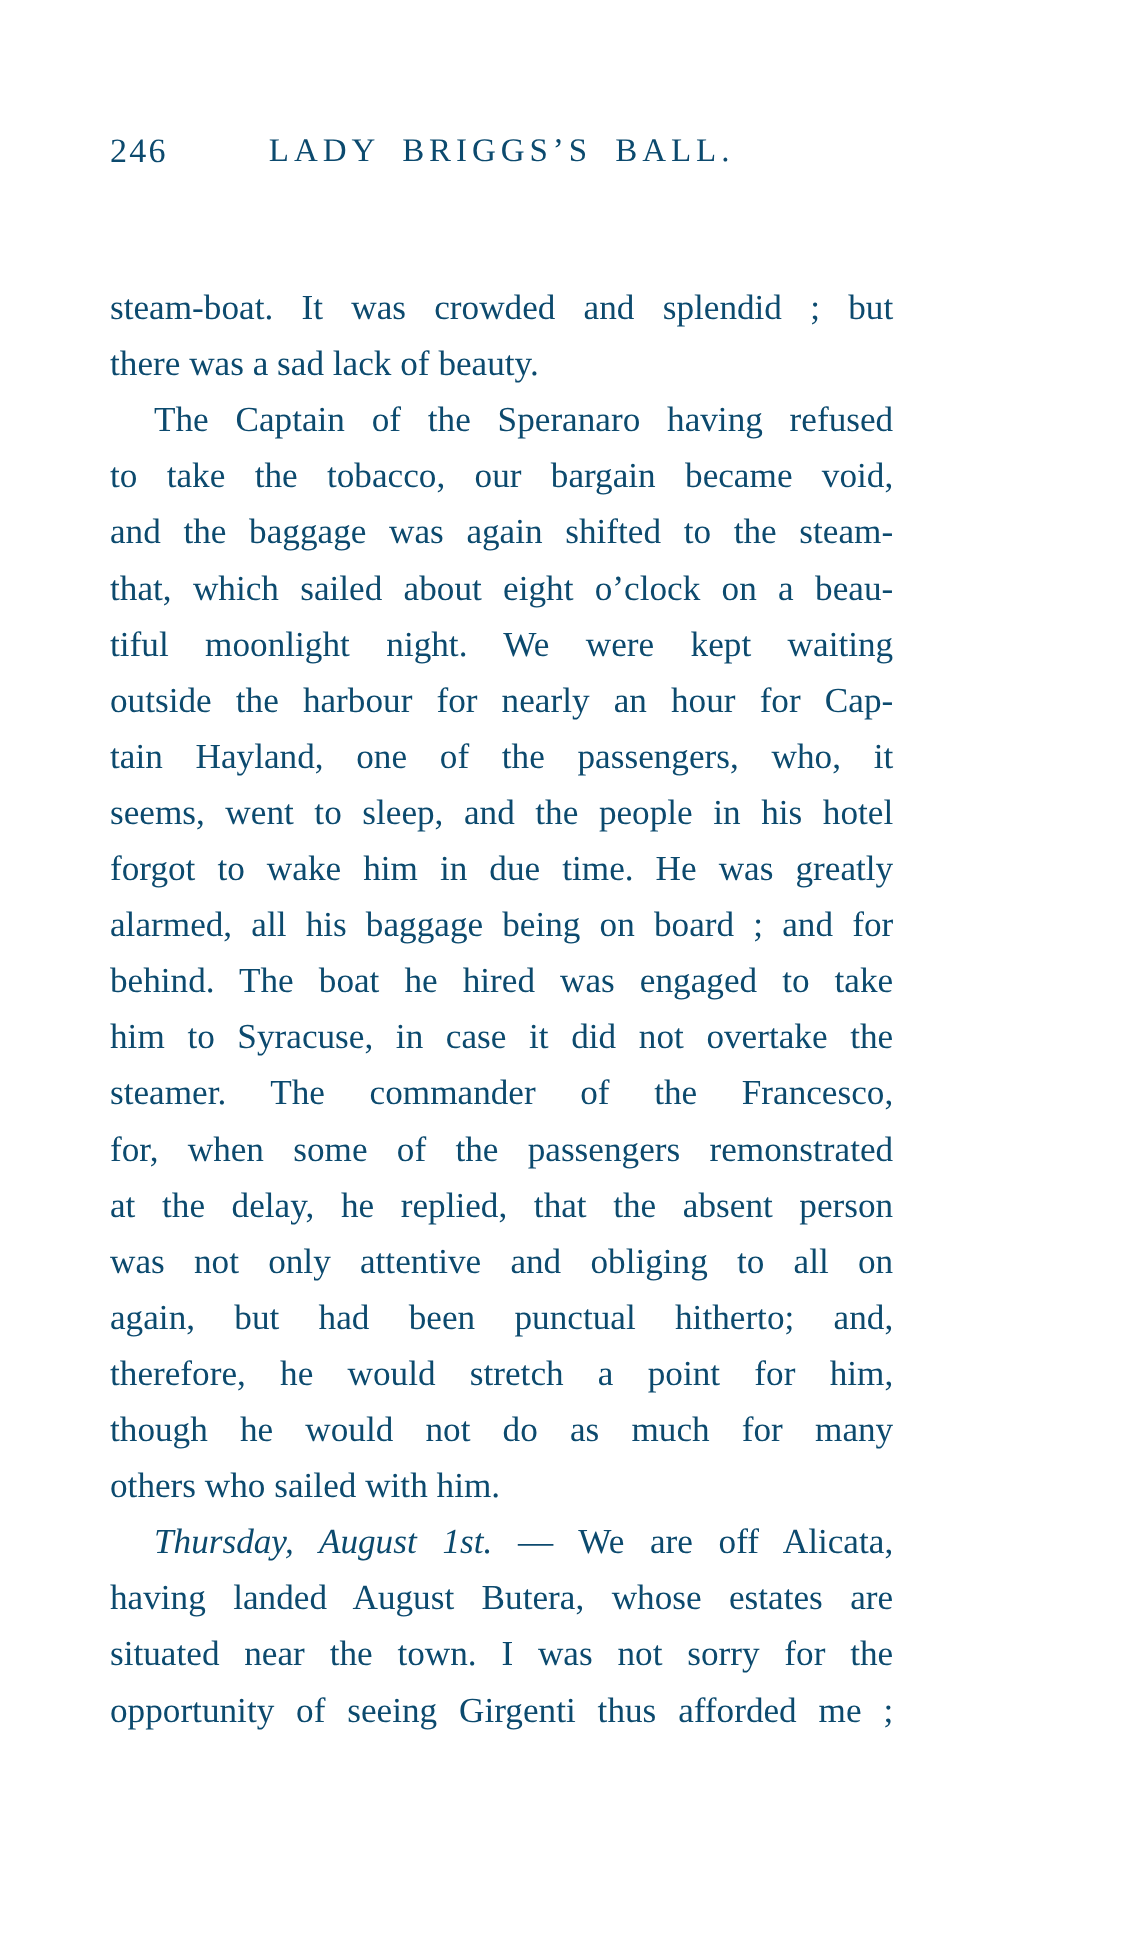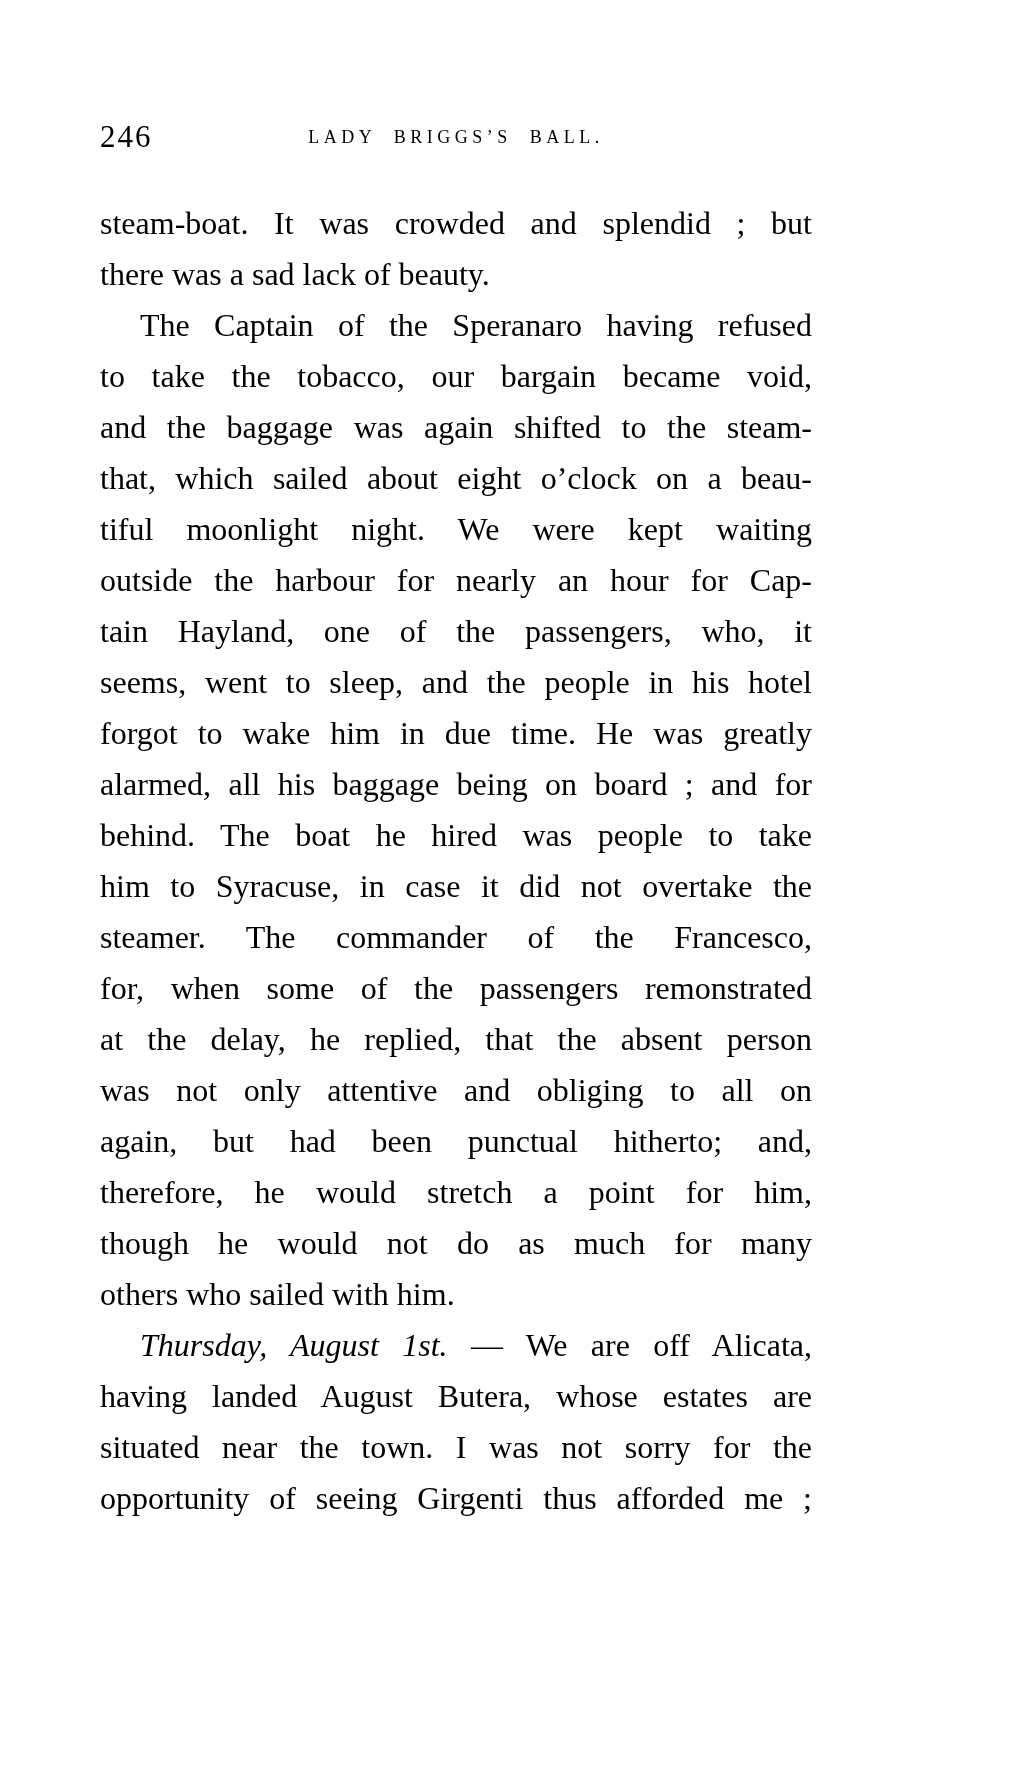--- a/index.html
+++ b/index.html
@@ -4,21 +4,21 @@
 <style>
   html, body { margin: 0; padding: 0; }
   body { background: #ffffff; }
   .page {
     position: relative;
     width: 1025px;
     height: 1775px;
     background: #ffffff;
     overflow: hidden;
     font-family: "Liberation Serif", "DejaVu Serif", serif;
-    color: #000000;
+    color: #0c4a6e;
   }
   .text-block {
     position: absolute;
     left: 100px;
     top: 118px;
     width: 712px;
   }
   .page-header {
     position: relative;
     height: 38px;
@@ -28,28 +28,28 @@
   }
   .page-number {
     position: absolute;
     left: 0;
     top: 0;
     font-size: 31px;
     line-height: 38px;
     letter-spacing: 2px;
   }
   .running-title {
-    font-size: 18px;
+    font-size: 30px;
     line-height: 38px;
     letter-spacing: 4.5px;
     word-spacing: 9px;
     white-space: nowrap;
   }
   .body-lines {
-    margin-top: 42px;
+    margin-top: 98px;
   }
   .line {
     font-size: 32px;
     line-height: 51px;
     height: 51px;
     text-align: justify;
     text-align-last: justify;
     overflow: visible;
   }
   .line.par-last {
@@ -78,21 +78,21 @@
       <div class="line indent">The Captain of the Speranaro having refused</div>
       <div class="line">to take the tobacco, our bargain became void,</div>
       <div class="line">and the baggage was again shifted to the steam-</div>
       <div class="line">that, which sailed about eight o’clock on a beau-</div>
       <div class="line">tiful moonlight night.  We were kept waiting</div>
       <div class="line">outside the harbour for nearly an hour for Cap-</div>
       <div class="line">tain Hayland, one of the passengers, who, it</div>
       <div class="line">seems, went to sleep, and the people in his hotel</div>
       <div class="line">forgot to wake him in due time.  He was greatly</div>
       <div class="line">alarmed, all his baggage being on board ; and for</div>
-      <div class="line">behind.  The boat he hired was people to take</div>
+      <div class="line">behind.  The boat he hired was engaged to take</div>
       <div class="line">him to Syracuse, in case it did not overtake the</div>
       <div class="line">steamer.  The commander of the Francesco,</div>
       <div class="line">for, when some of the passengers remonstrated</div>
       <div class="line">at the delay, he replied, that the absent person</div>
       <div class="line">was not only attentive and obliging to all on</div>
       <div class="line">again, but had been punctual hitherto; and,</div>
       <div class="line">therefore, he would stretch a point for him,</div>
       <div class="line">though he would not do as much for many</div>
       <div class="line par-last">others who sailed with him.</div>
       <div class="line indent">

